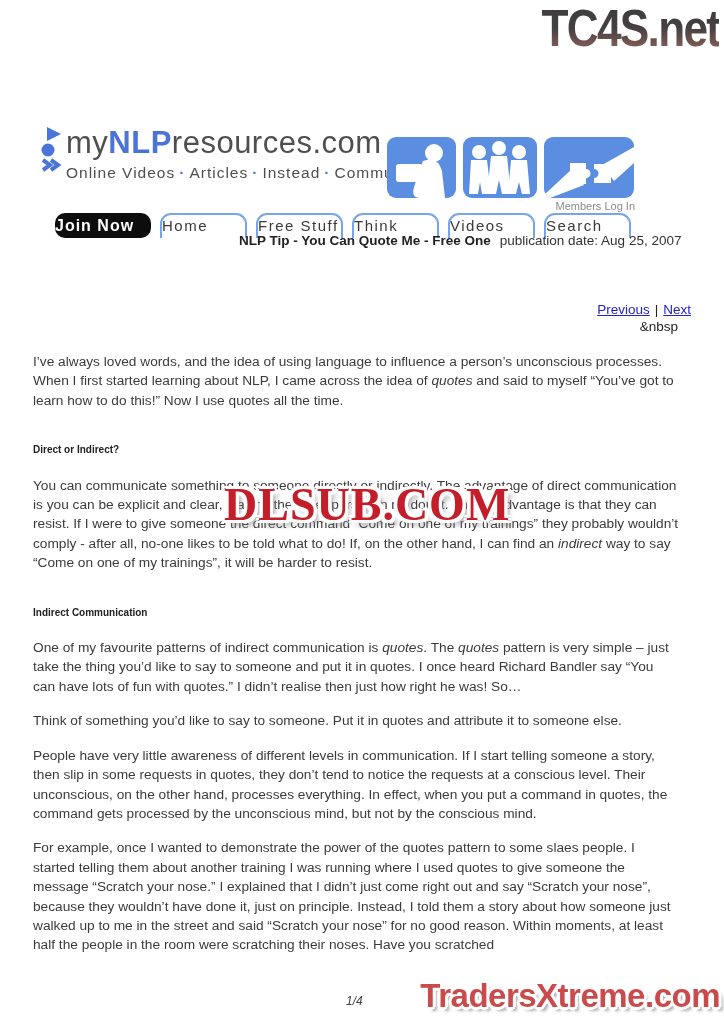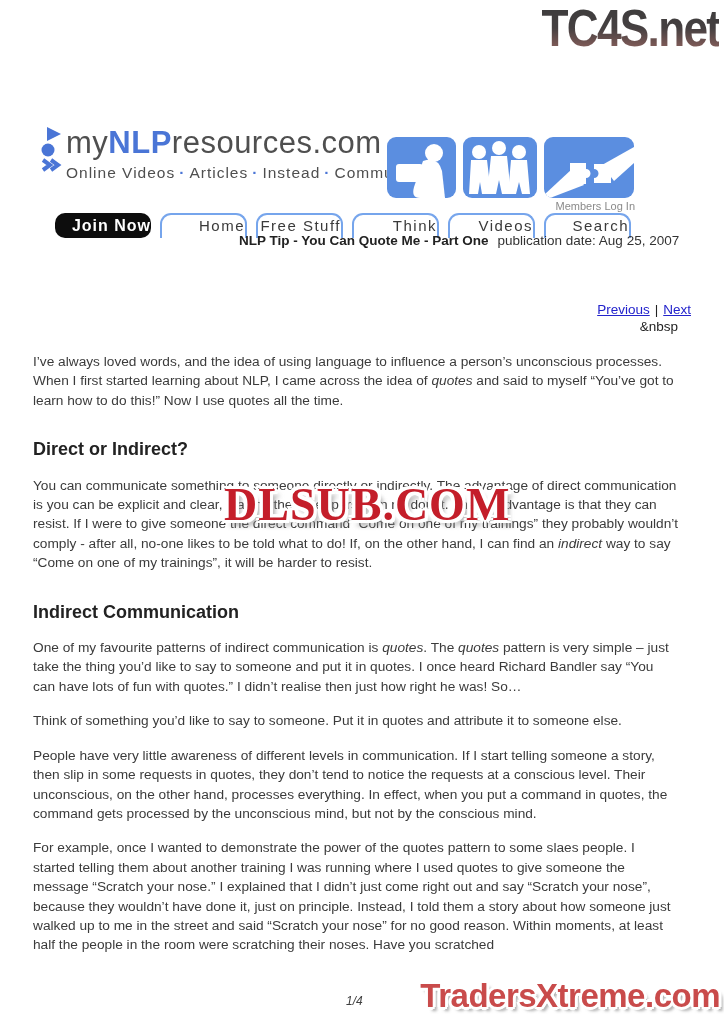--- a/index.html
+++ b/index.html
@@ -25,40 +25,40 @@
   
   .tiles { position:absolute; left:387px; top:137px; display:flex; gap:7px; }
   .tile { background:#5b8ee0; border-radius:9px; height:61px; overflow:hidden; }
   .tile.t1 { width:69px; } .tile.t2 { width:74px; } .tile.t3 { width:90px; }
   .members { position:absolute; top:200px; right:89px; font-size:11px; color:#8a8a8a; }
 
   
   .tabs { position:absolute; left:55px; top:213px; display:flex; gap:9px; }
   .tab { width:87px; height:25px; border:2px solid #76a5ec; border-bottom:none;
          border-radius:11px 11px 0 0; background:#fff; color:#3a3a3a; font-size:15px;
-         letter-spacing:1.5px; text-align:right; line-height:22px; cursor:pointer; }
+         letter-spacing:1.5px; text-align:left; line-height:22px; cursor:pointer; }
   .tab.active { width:96px; border:none; background:#0d0d0d; color:#fff; font-weight:bold;
                 border-radius:10px; line-height:25px; letter-spacing:1px; font-size:16px; }
 
   
   .title-row { position:absolute; left:239px; top:233px; font-size:13.5px; color:#222; white-space:nowrap; }
   .title-row .t { font-weight:bold; }
   .title-row .d { margin-left:9px; color:#333; }
 
   
   .pager { position:absolute; top:302px; right:33px; font-size:13.5px; text-align:right; color:#222; }
   .pager a { color:#2323cc; text-decoration:underline; cursor:pointer; }
   .pager .sep { margin:0 5px; }
   .pager .stray { margin-top:2px; padding-right:13px; color:#222; }
 
   
   .article { position:absolute; left:33px; top:352px; width:658px; font-size:13.7px;
              line-height:19.4px; color:#3b3b3b; }
   .article p { margin:0 12px 15px 0; }
-  .article h3 { font-size:18px; font-weight:bold; color:#222; margin:30px 0 16px 0; }
+  .article h3 { font-size:10px; font-weight:bold; color:#222; margin:30px 0 16px 0; }
   .article em { font-style:italic; }
 
   
   .watermark { position:absolute; left:224px; top:478px; z-index:5;
                font-family:"Liberation Serif",serif; font-weight:bold; font-size:46px;
                letter-spacing:1px; color:#c41e2a; white-space:nowrap;
                text-shadow:-3px -3px 0 #fff, 3px -3px 0 #fff, -3px 3px 0 #fff, 3px 3px 0 #fff,
                            -3px 0 0 #fff, 3px 0 0 #fff, 0 -3px 0 #fff, 0 3px 0 #fff,
                            5px 6px 4px rgba(140,140,140,0.65); }
 
@@ -123,21 +123,21 @@
   <div class="tabs">
     <div class="tab active">Join Now</div>
     <div class="tab">Home</div>
     <div class="tab">Free Stuff</div>
     <div class="tab">Think</div>
     <div class="tab">Videos</div>
     <div class="tab">Search</div>
   </div>
 
   <div class="title-row">
-    <span class="t">NLP Tip - You Can Quote Me - Part One</span><span class="d">publication date: Aug 25, 2007</span>
+    <span class="t">NLP Tip - You Can Quote Me - Free One</span><span class="d">publication date: Aug 25, 2007</span>
   </div>
 
   <div class="pager">
     <div>
       <a>Previous</a><span class="sep">|</span><a>Next</a>
     </div>
     <div class="stray">&amp;nbsp</div>
   </div>
 
   <div class="article">

